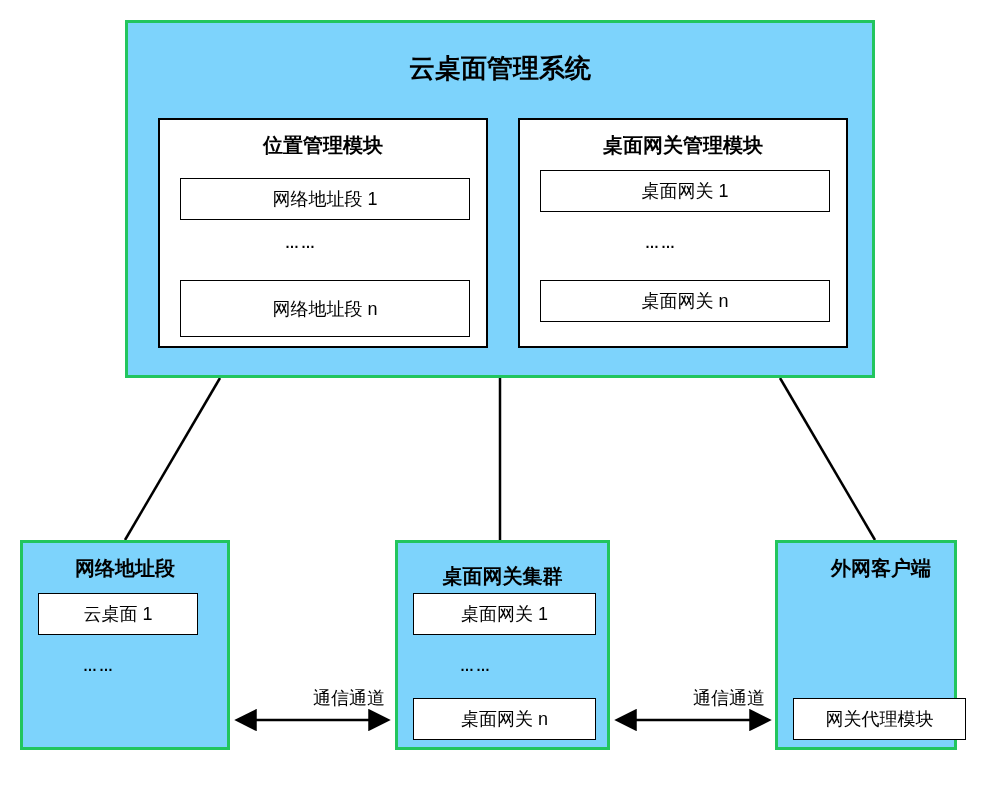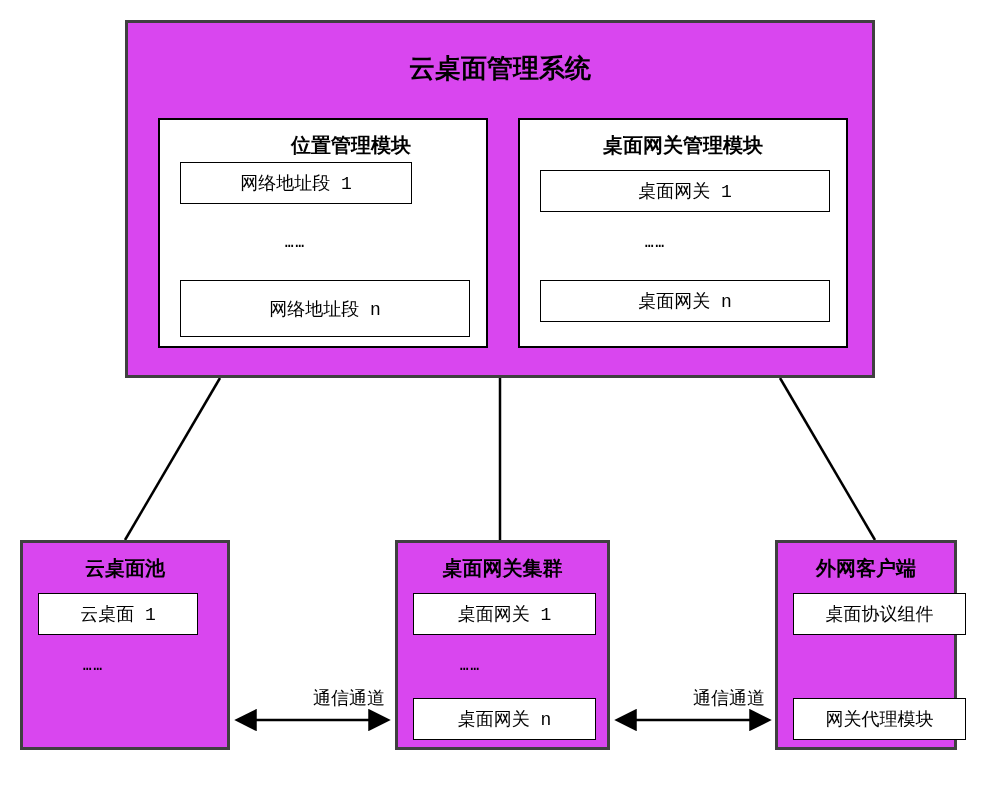--- a/index.html
+++ b/index.html
@@ -10,23 +10,22 @@
       background: #fff;
     }
     .canvas {
       position: relative;
       width: 960px;
       height: 762px;
       margin: 0 auto;
     }
     .box {
       position: absolute;
-      border: 3px solid #404040;
-      background: #d946ef;
-      font-family: Liberation Mono, monospace;
+      border: 3px solid #22c55e;
+      background: #7dd3fc;
     }
     .inner-box {
       position: absolute;
       border: 2px solid #000;
       background: #fff;
     }
     .item-box {
       position: absolute;
       border: 1.5px solid #000;
       background: #fff;
@@ -83,50 +82,49 @@
     <line x1="218" y1="700" x2="367" y2="700" stroke="#000" stroke-width="2.5" marker-start="url(#arrow)" marker-end="url(#arrow)"></line>
 
     <line x1="598" y1="700" x2="748" y2="700" stroke="#000" stroke-width="2.5" marker-start="url(#arrow)" marker-end="url(#arrow)"></line>
 
     <line x1="855" y1="623" x2="855" y2="675" stroke="#000" stroke-width="2.5" marker-start="url(#arrow)" marker-end="url(#arrow)"></line>
   </svg>
 
   <div class="box" style="left:105px; top:0; width:750px; height:358px;">
     <div class="title main-title">云桌面管理系统</div>
 
-    <div class="inner-box" style="left:30px; top:95px; width:330px; height:230px;padding-left:28px;">
+    <div class="inner-box" style="left:30px; top:95px; width:330px; height:230px;">
       <div class="title module-title" style="top:12px;">位置管理模块</div>
-      <div class="item-box" style="left:20px; top:42px; width:232px; height:42px;">网络地址段 1</div>
+      <div class="item-box" style="left:20px; top:58px; width:290px; height:42px;">网络地址段 1</div>
       <div class="ellipsis" style="left:125px; top:115px;">……</div>
       <div class="item-box" style="left:20px; top:160px; width:290px; height:57px;">网络地址段 n</div>
     </div>
 
     <div class="inner-box" style="left:390px; top:95px; width:330px; height:230px;">
       <div class="title module-title" style="top:12px;">桌面网关管理模块</div>
       <div class="item-box" style="left:20px; top:50px; width:290px; height:42px;">桌面网关 1</div>
       <div class="ellipsis" style="left:125px; top:115px;">……</div>
       <div class="item-box" style="left:20px; top:160px; width:290px; height:42px;">桌面网关 n</div>
     </div>
   </div>
 
   <div class="box" style="left:0; top:520px; width:210px; height:210px;">
-    <div class="title module-title" style="top:12px;">云桌面池</div>
+    <div class="title module-title" style="top:12px;">网络地址段</div>
     <div class="item-box" style="left:15px; top:50px; width:160px; height:42px;">云桌面 1</div>
     <div class="ellipsis" style="left:60px; top:115px;">……</div>
   </div>
 
   <div class="box" style="left:375px; top:520px; width:215px; height:210px;">
-    <div class="title module-title" style="top:12px;">桌面网关集群</div>
+    <div class="title module-title" style="top:20px;">桌面网关集群</div>
     <div class="item-box" style="left:15px; top:50px; width:183px; height:42px;">桌面网关 1</div>
     <div class="ellipsis" style="left:62px; top:115px;">……</div>
     <div class="item-box" style="left:15px; top:155px; width:183px; height:42px;">桌面网关 n</div>
   </div>
 
-  <div class="box" style="left:755px; top:520px; width:182px; height:210px;">
+  <div class="box" style="left:755px; top:520px; width:182px; height:210px;padding-left:15px;">
     <div class="title module-title" style="top:12px;">外网客户端</div>
-    <div class="item-box" style="left:15px; top:50px; width:173px; height:42px;">桌面协议组件</div>
     <div class="item-box" style="left:15px; top:155px; width:173px; height:42px;text-align:center;">网关代理模块</div>
   </div>
 
   <div class="label" style="left:252px; top:666px;">通信通道</div>
   <div class="label" style="left:632px; top:666px;">通信通道</div>
 
 </div>
 
 </body></html>

